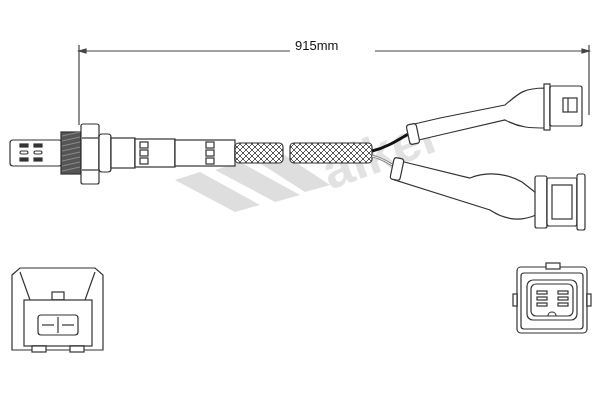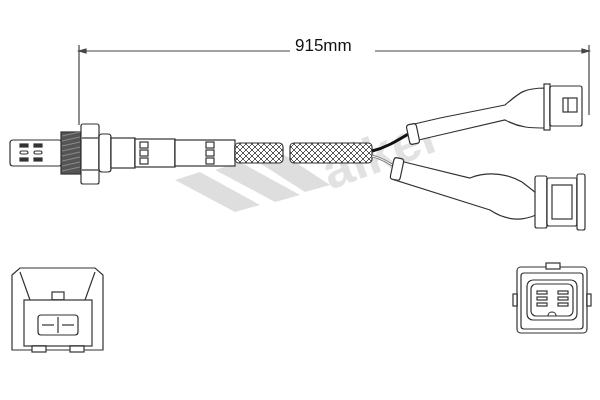--- a/index.html
+++ b/index.html
@@ -1,18 +1,18 @@
 <!DOCTYPE html>
 <html><head>
 <meta charset="utf-8">
 <style>
   html,body{margin:0;padding:0;background:#ffffff;}
   body{width:600px;height:400px;position:relative;overflow:hidden;font-family:"Liberation Sans",sans-serif;}
   #canvas{position:absolute;left:0;top:0;width:600px;height:400px;}
-  .dim-label{position:absolute;left:293px;top:36px;font-size:17px;color:#111;background:#fff;padding:0 2px;line-height:20px;}
+  .dim-label{position:absolute;left:293px;top:36px;font-size:13px;color:#111;background:#fff;padding:0 2px;line-height:20px;}
 </style>
 </head>
 <body>
 
 <svg id="canvas" width="600" height="400" viewBox="0 0 600 400" xmlns="http://www.w3.org/2000/svg">
 
   <g fill="#dedede">
     <polygon points="175,180 200,172 260,205 235,212"></polygon>
     <polygon points="215,170 240,162 300,195 275,202"></polygon>
     <polygon points="255,160 280,152 330,185 305,192"></polygon>

